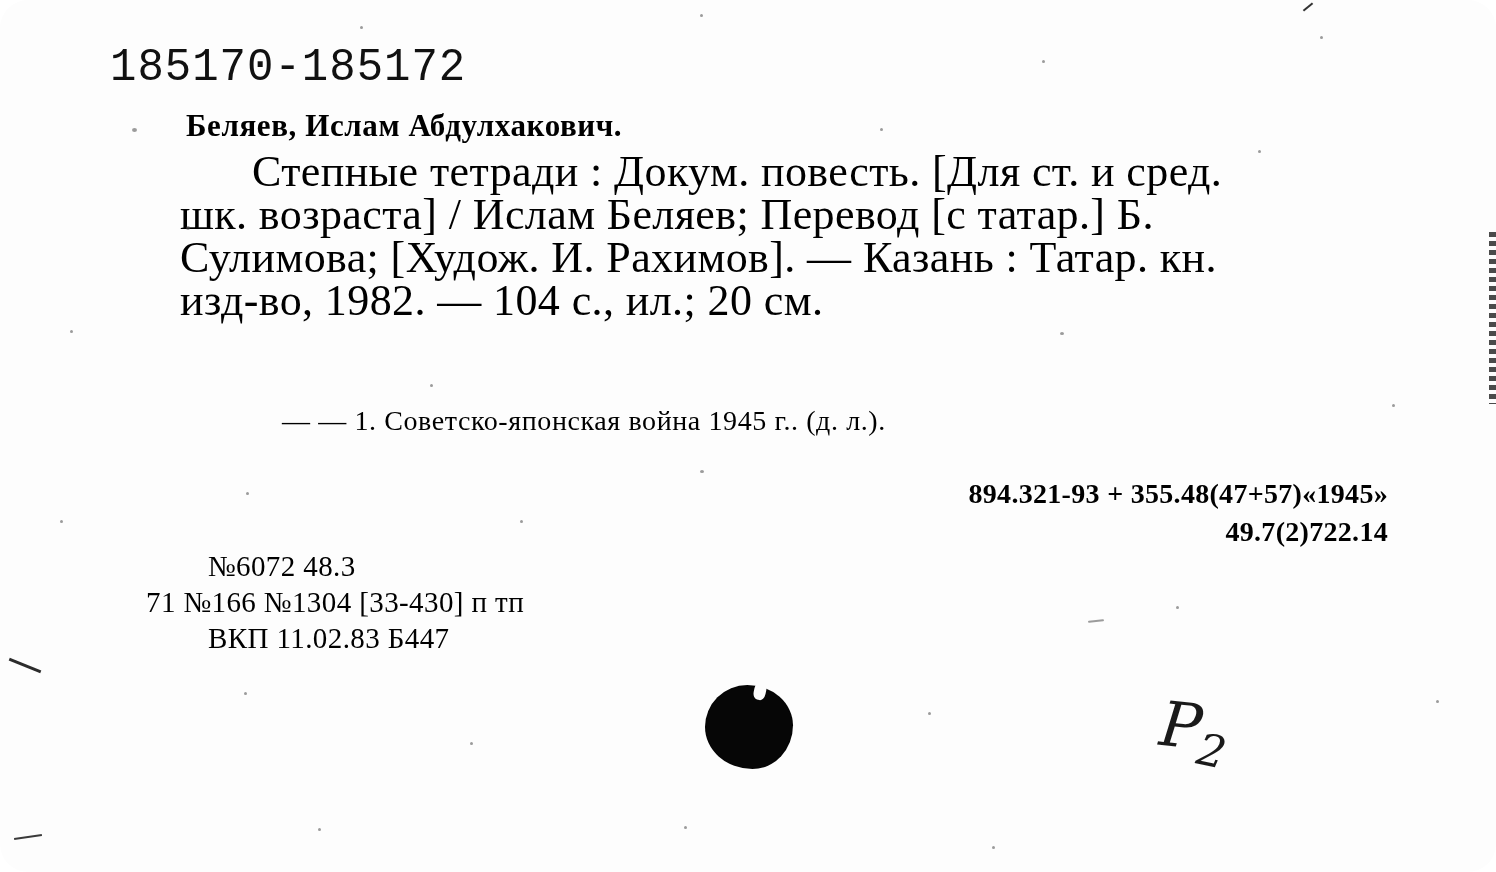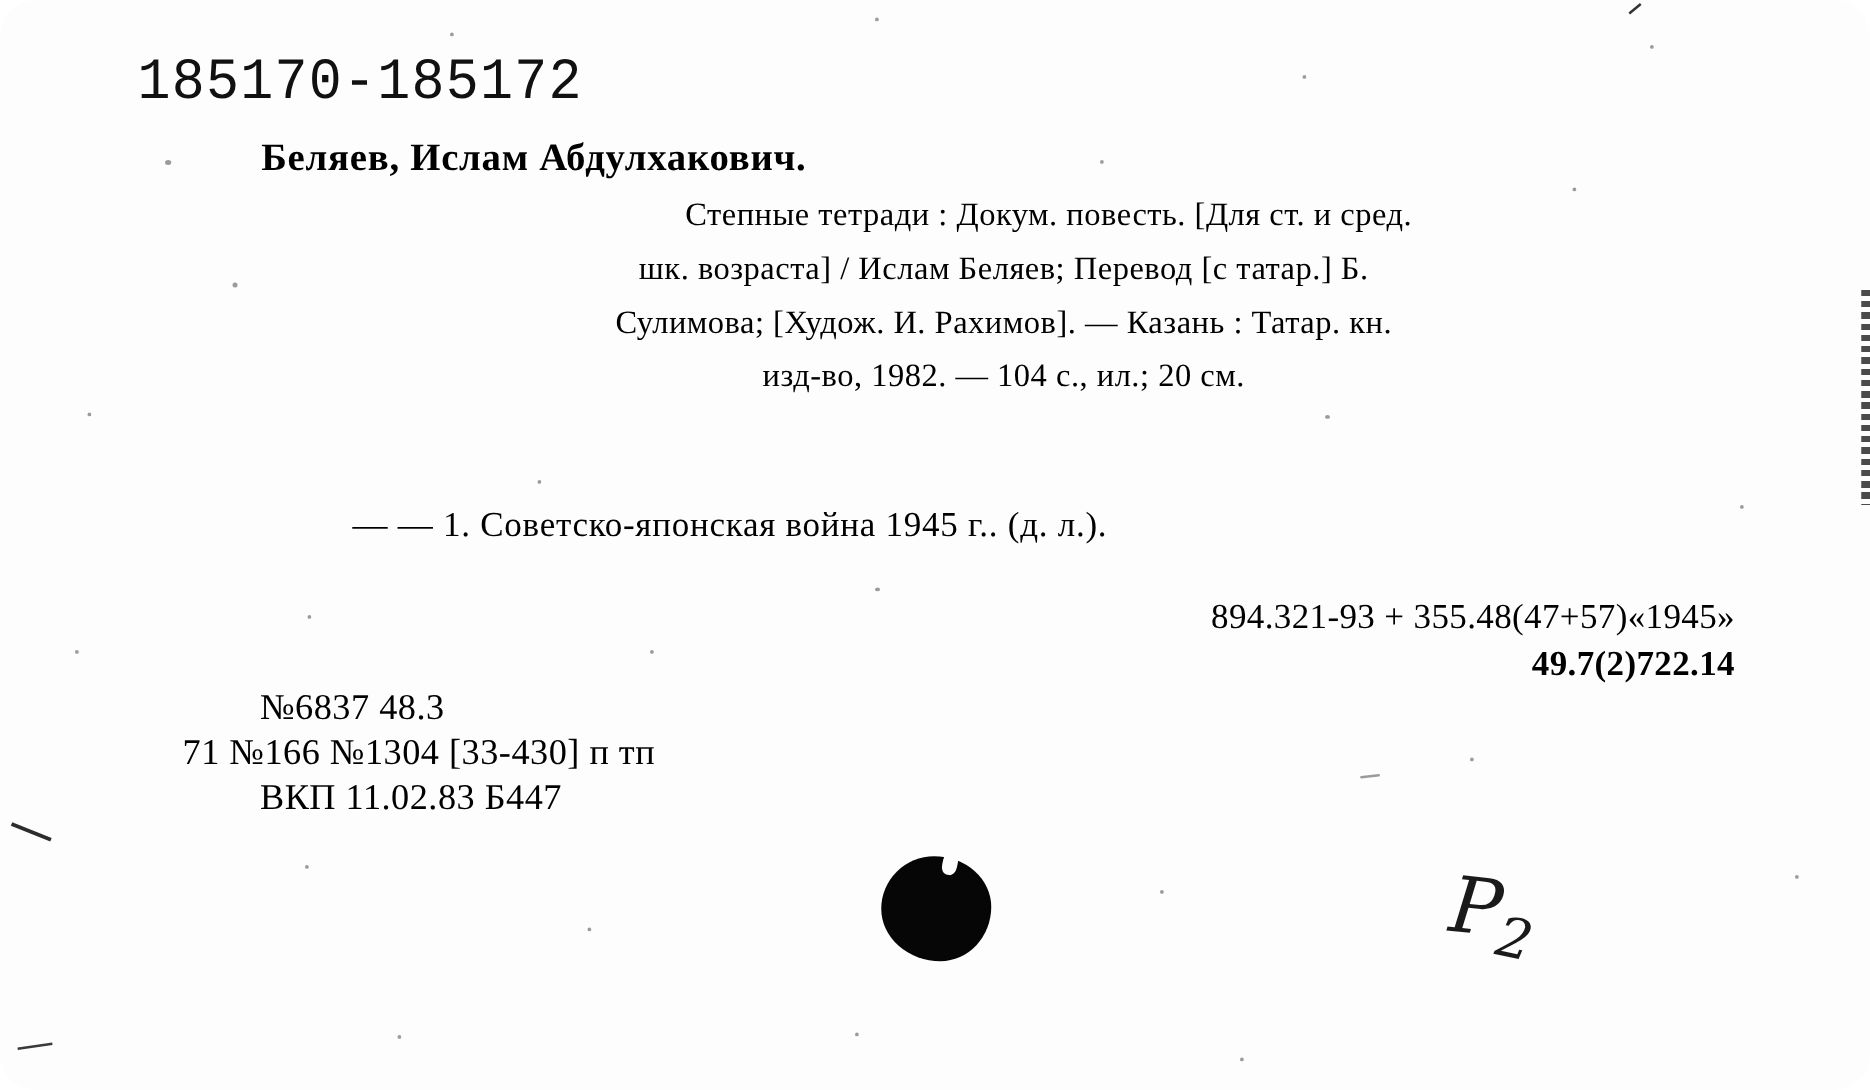--- a/index.html
+++ b/index.html
@@ -41,37 +41,36 @@
     letter-spacing: 1px;
     color: #111;
     font-weight: 400;
     white-space: nowrap;
     transform: scaleY(1.06);
   }
 
   
   .entry {
     position: absolute;
-    left: 203px;
+    left: 180px;
     top: 108px;
     width: 1200px;
   }
   .author {
     font-family: "Liberation Serif", serif;
     font-weight: bold;
     font-size: 31px;
     letter-spacing: .6px;
     margin: 0 0 6px 6px;
     white-space: nowrap;
   }
   .body-lines {
-    font-size: 26px;
+    font-size: 44px;
     line-height: 43px;
     letter-spacing: .4px;
-    text-align: center;
   }
   .body-lines .l {
     white-space: nowrap;
     display: block;
   }
   .indent1 { padding-left: 72px; }
 
   .price-line {
     font-size: 30px;
     letter-spacing: .6px;
@@ -88,21 +87,21 @@
     letter-spacing: .6px;
     white-space: nowrap;
     text-align: right;
   }
 
   .udc {
     position: absolute;
     right: 108px;
     top: 478px;
     text-align: right;
-    font-weight: normal;
+    font-weight: bold;
     font-size: 28px;
     letter-spacing: .3px;
     white-space: nowrap;
   }
   .bbk {
     position: absolute;
     right: 108px;
     top: 516px;
     text-align: right;
     font-weight: bold;
@@ -221,21 +220,21 @@
       <span class="l">изд-во, 1982. — 104 с., ил.; 20 см.</span>
     </div>
   </div>
 
   <div class="subject-line">— — 1. Советско-японская война 1945 г.. (д. л.).</div>
 
   <div class="udc">894.321-93  +   355.48(47+57)«1945»</div>
   <div class="bbk">49.7(2)722.14</div>
 
   <div class="footer">
-    <span class="f">№6837 48.3</span>
+    <span class="f">№6072 48.3</span>
     <span class="f with-year">71 №166 №1304  [33-430]  п тп</span>
     <span class="f">ВКП 11.02.83 Б447</span>
   </div>
 
   <div class="blot"></div>
 
   <div class="handwriting">
     <span>P</span><span class="sub">2</span>
   </div>
 

